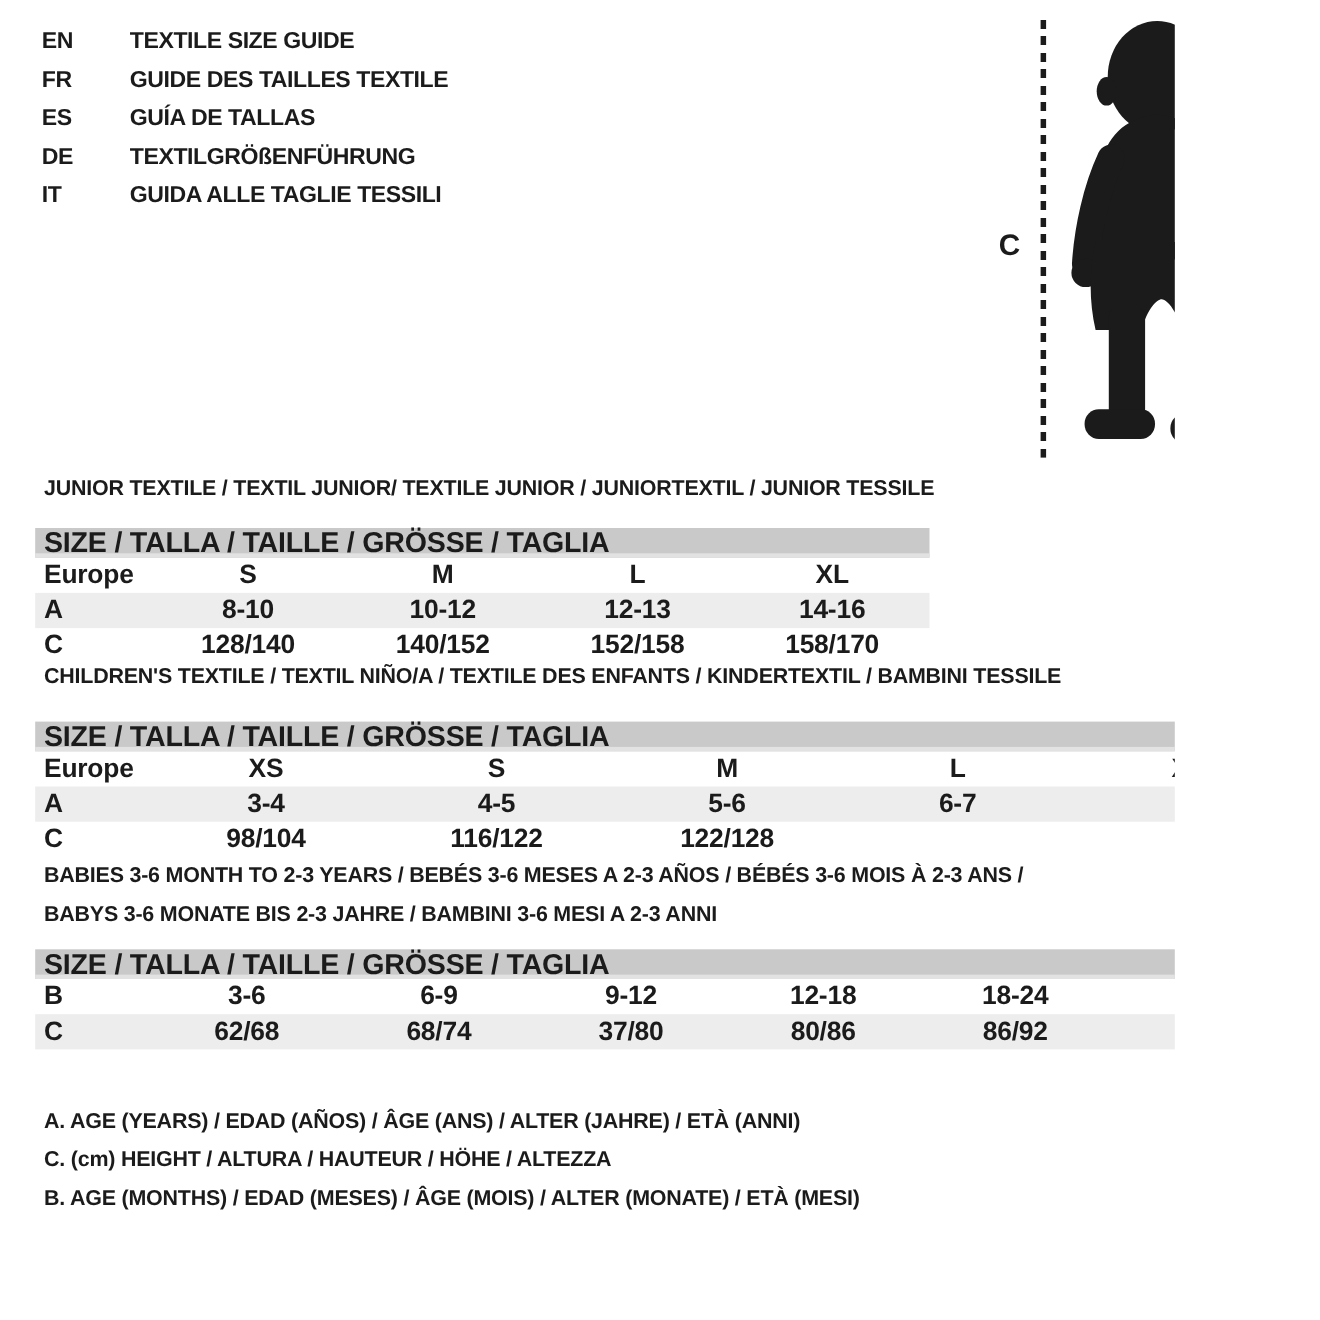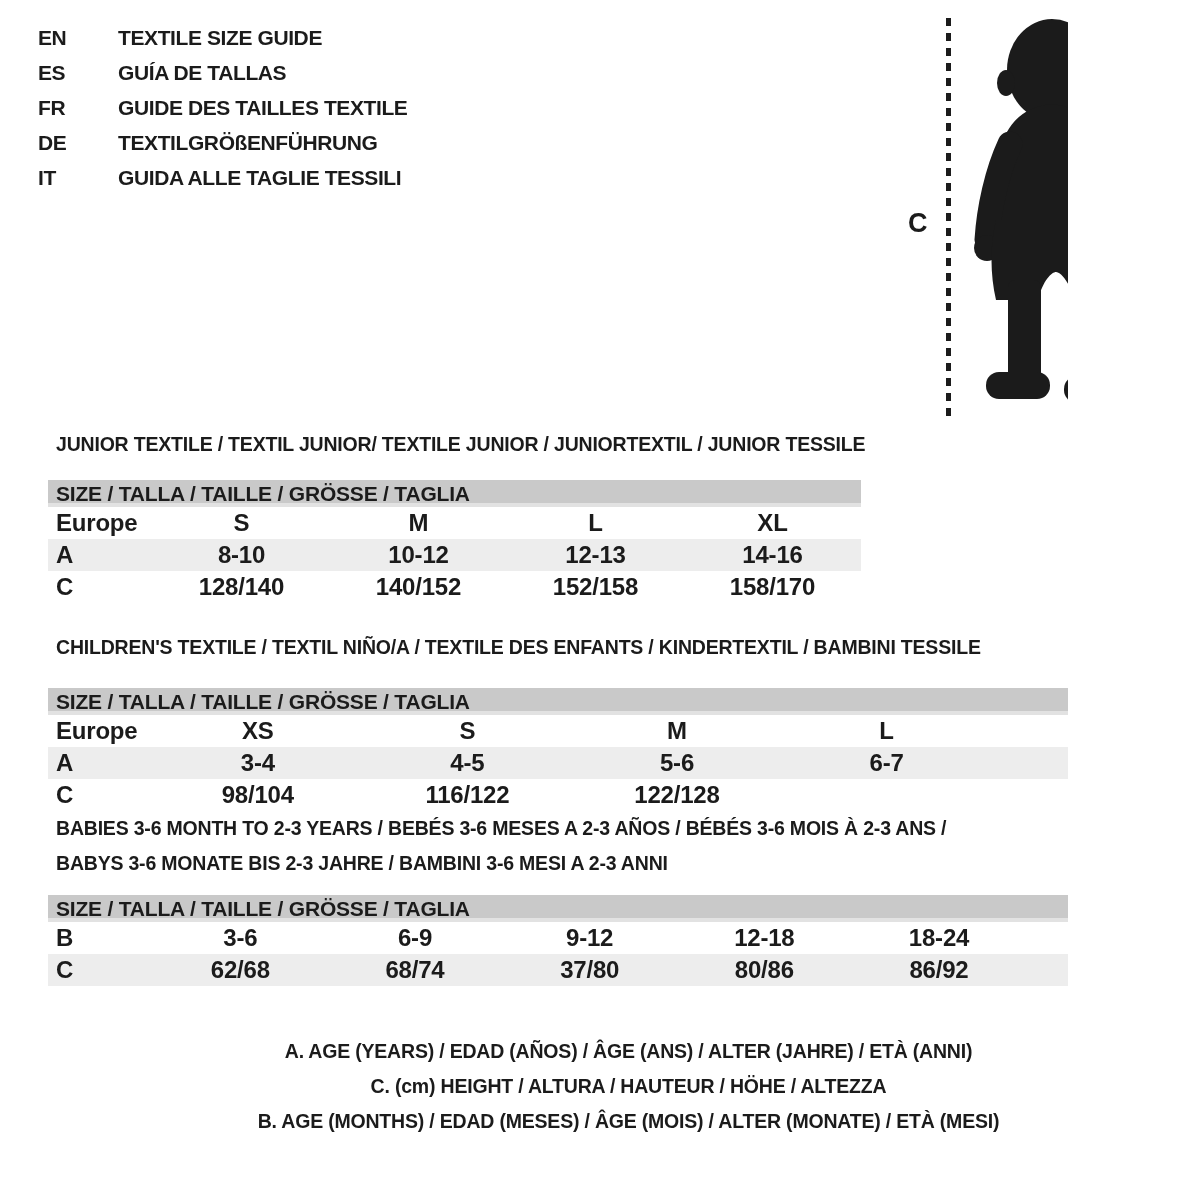--- a/index.html
+++ b/index.html
@@ -34,64 +34,64 @@
   .dashed-line {
     position: absolute; left: 946px; top: 18px; width: 5px; height: 398px;
     background: repeating-linear-gradient(to bottom, var(--ink) 0 8px, transparent 8px 15px);
   }
   .toddler { position: absolute; left: 962px; top: 12px; }
   .toddler .solid { fill: var(--ink); stroke: none; }
   .toddler .limb { fill: none; stroke: var(--ink); stroke-width: 25; stroke-linecap: round; }
   .toddler .gap { fill: none; stroke: var(--bg); stroke-width: 6; }
 
   
-  .content { position: absolute; left: 48px; top: 432px; width: 1153px; }
+  .content { position: absolute; left: 32px; top: 432px; width: 1153px; }
   .section-heading {
     font-size: 19.5px; letter-spacing: -0.2px; line-height: 24px;
     padding-left: 8px; white-space: nowrap;
   }
   .size-table { margin-top: 24px; width: 1153px; }
   .sec1 .size-table { width: 813px; }
   .table-header {
     height: 27px; line-height: 27px; background: var(--th-bg);
     border-bottom: 4px solid var(--th-edge);
-    padding-left: 8px; font-size: 21px; letter-spacing: -0.2px;
+    padding-left: 8px; font-size: 26px; letter-spacing: -0.2px;
   }
   .table-row { display: grid; height: 32px; line-height: 32px; font-size: 24px; }
   .table-row.shaded { background: var(--row-shaded); }
   .cell { text-align: center; letter-spacing: -0.2px; }
   .cell.label { text-align: left; padding-left: 8px; }
 
-  .sec2 { margin-top: 32px; }
+  .sec2 { }
   .sec2 .size-table { margin-top: 29px; }
   .sec3 { }
   .sec3 .section-heading { line-height: 35px; }
   .sec3 .size-table { margin-top: 14px; }
 
   
   .legend { margin-top: 48px; padding-left: 8px; }
-  .legend-line { font-size: 19.5px; line-height: 35px; letter-spacing: -0.2px; white-space: nowrap; text-align: center; }
+  .legend-line { font-size: 19.5px; line-height: 35px; letter-spacing: -0.2px; white-space: nowrap; }
 </style>
 </head>
 <body>
 
 <div class="page">
 
   <div class="languages" id="languages">
       <div class="lang-row">
         <span class="lang-code">EN</span>
         <span class="lang-label">TEXTILE SIZE GUIDE</span>
       </div>
       <div class="lang-row">
+        <span class="lang-code">FR</span>
+        <span class="lang-label">GUIDE DES TAILLES TEXTILE</span>
+      </div>
+      <div class="lang-row">
         <span class="lang-code">ES</span>
         <span class="lang-label">GUÍA DE TALLAS</span>
-      </div>
-      <div class="lang-row">
-        <span class="lang-code">FR</span>
-        <span class="lang-label">GUIDE DES TAILLES TEXTILE</span>
       </div>
       <div class="lang-row">
         <span class="lang-code">DE</span>
         <span class="lang-label">TEXTILGRÖßENFÜHRUNG</span>
       </div>
       <div class="lang-row">
         <span class="lang-code">IT</span>
         <span class="lang-label">GUIDA ALLE TAGLIE TESSILI</span>
       </div>
     </div>

